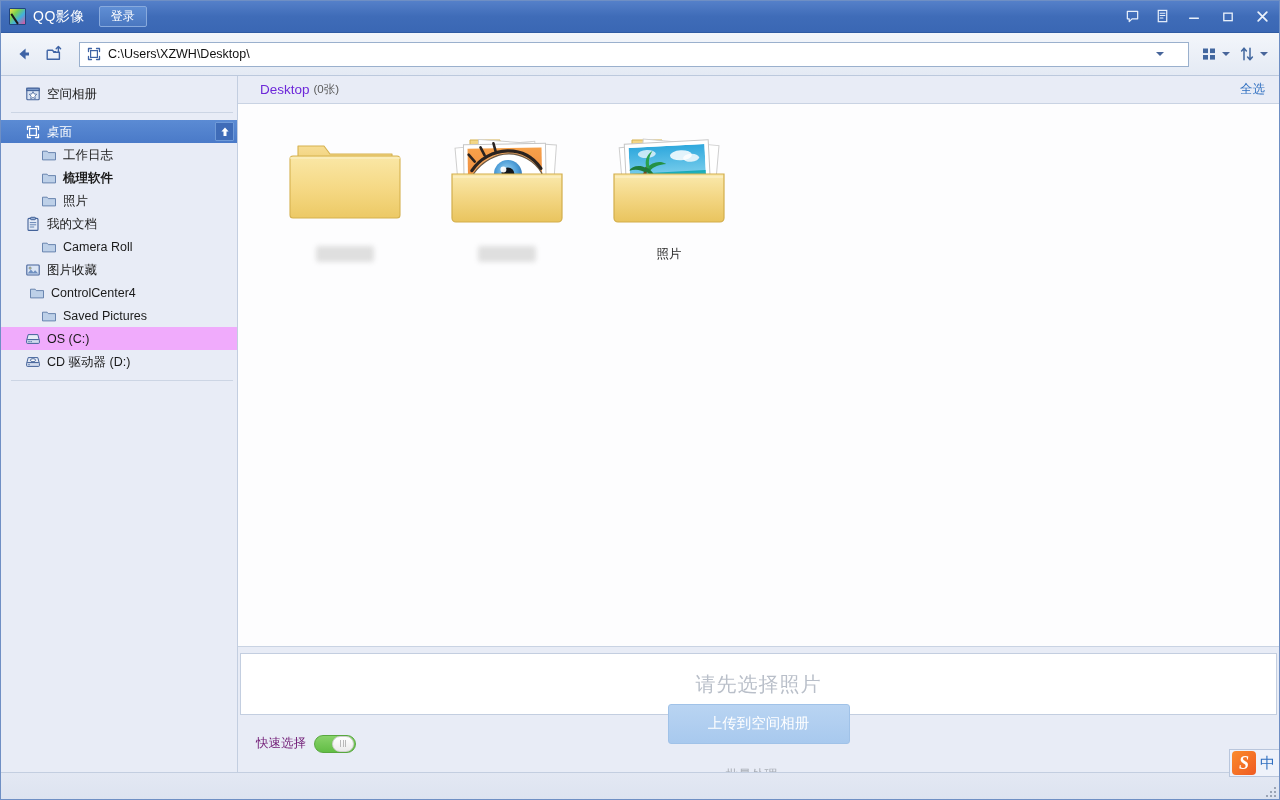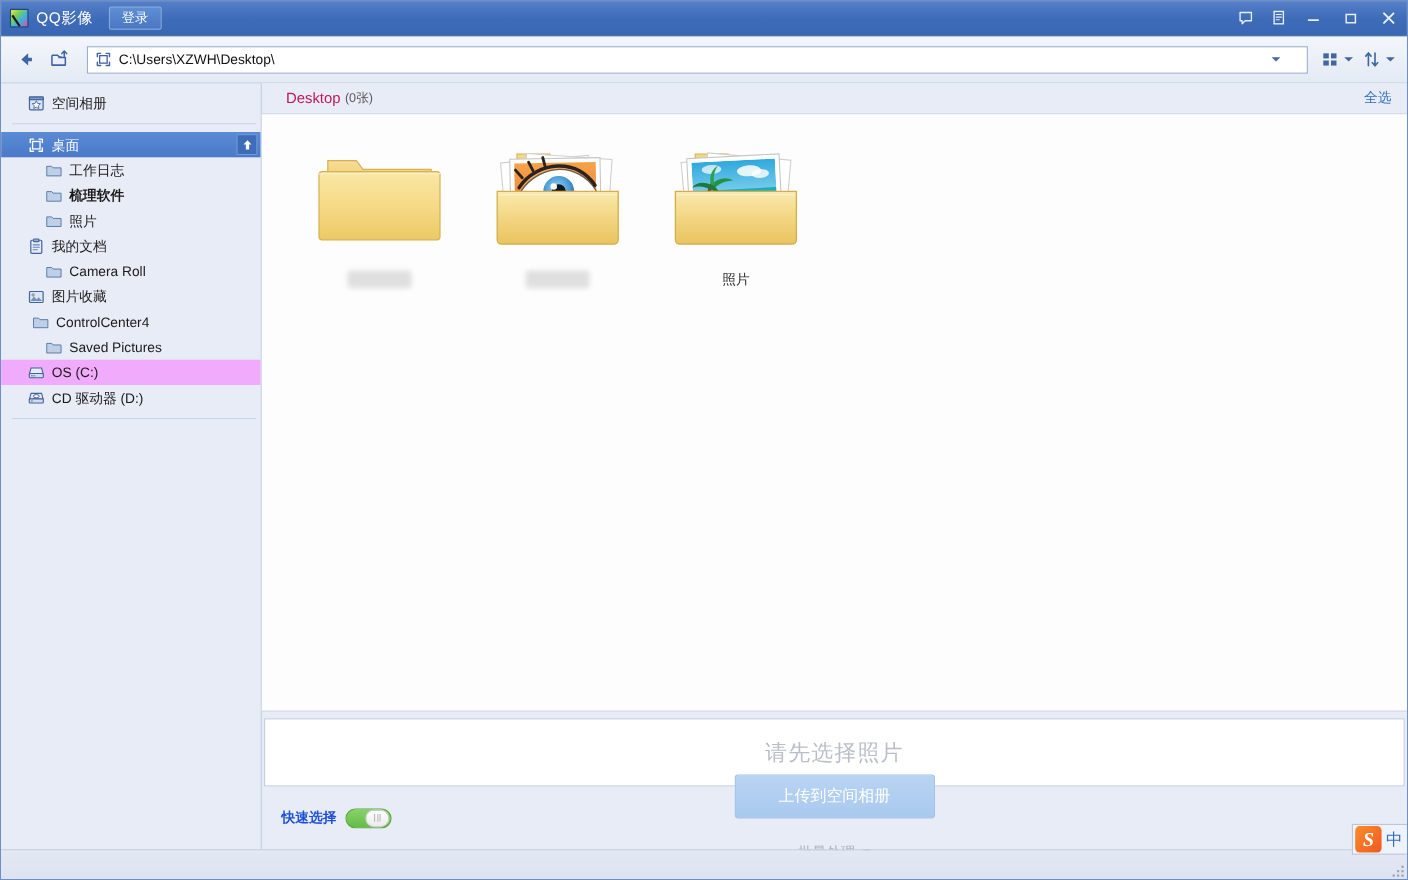--- a/index.html
+++ b/index.html
@@ -227,21 +227,21 @@
   .content-header {
     height: 28px;
     flex: 0 0 auto;
     background: #e8ecf6;
     border-bottom: 1px solid #c9d3e3;
     display: flex;
     align-items: center;
     padding: 0 14px 0 22px;
     box-sizing: border-box;
   }
-  .ch-title { font-size: 13.5px; color: #be185d; }
+  .ch-title { font-size: 13.5px; color: #6d28d9; }
   .ch-count { font-size: 11.5px; color: #5a5a5a; margin-left: 4px; }
   .ch-spacer { flex: 1 1 auto; }
   .ch-link {
     font-size: 12.5px;
     color: #2f6fc0;
     cursor: pointer;
   }
 
   .grid-area {
     flex: 1 1 auto;
@@ -312,21 +312,21 @@
     letter-spacing: 1px;
   }
   .actionbar {
     height: 57px;
     display: flex;
     align-items: center;
     padding: 0 16px;
     box-sizing: border-box;
     position: relative;
   }
-  .quick-label { font-size: 12.5px; color: #1d4ed8; margin-right: 8px; font-weight: bold; }
+  .quick-label { font-size: 12.5px; color: #701a75; margin-right: 8px; }
   .toggle {
     width: 42px; height: 18px;
     border-radius: 9px;
     background: linear-gradient(180deg, #88d26a 0%, #62bd45 100%);
     border: 1px solid #58a83f;
     position: relative;
     cursor: pointer;
     box-sizing: border-box;
   }
   .toggle .knob {

